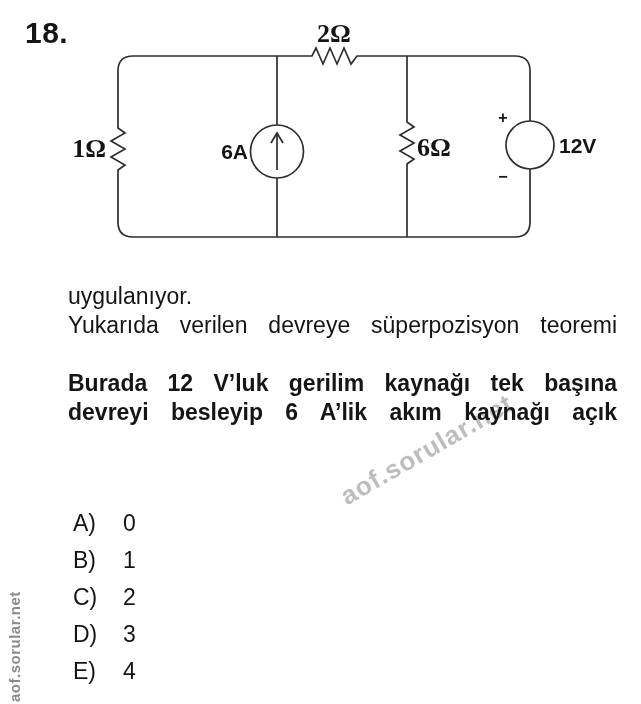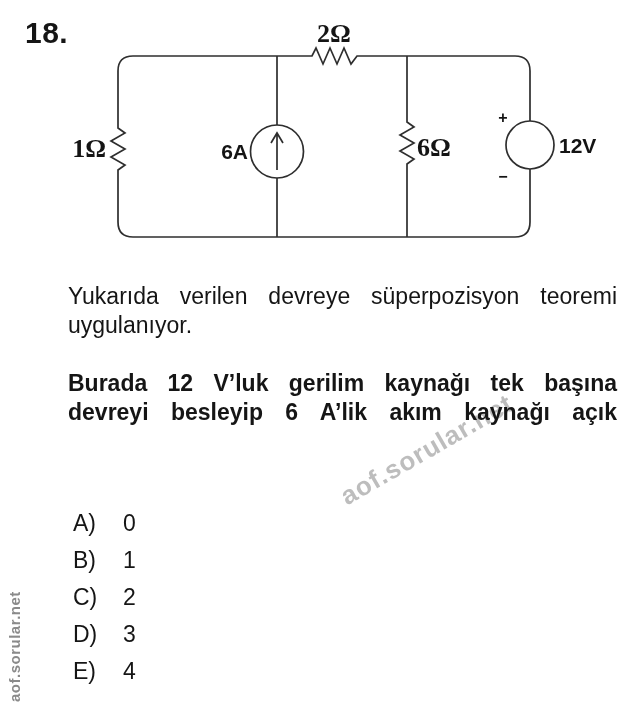--- a/index.html
+++ b/index.html
@@ -103,22 +103,22 @@
     <text class="lbl-sans" x="248" y="159" text-anchor="end">6A</text>
     <text class="lbl-sans" x="559" y="153" text-anchor="start">12V</text>
     <text class="lbl-pol" x="503" y="123" text-anchor="middle">+</text>
     <text class="lbl-pol" x="503" y="182" text-anchor="middle">−</text>
   </svg>
 
   <div class="wm-center" style="color: rgba(145, 145, 145, 0.6);">aof.sorular.net</div>
   <div class="wm-left" style="color: rgb(138, 138, 138);">aof.sorular.net</div>
 
   <div class="textblock intro">
+    <div class="tline last">uygulanıyor.</div>
     <div class="tline">Yukarıda verilen devreye süperpozisyon teoremi</div>
-    <div class="tline last">uygulanıyor.</div>
   </div>
 
   <div class="textblock bodyq">
     <div class="tline">Burada 12 V’luk gerilim kaynağı tek başına</div>
     <div class="tline">devreyi besleyip 6 A’lik akım kaynağı açık</div>
   </div>
 
   <div class="options">
     <div class="opt">
       <span class="letter">A)</span>

